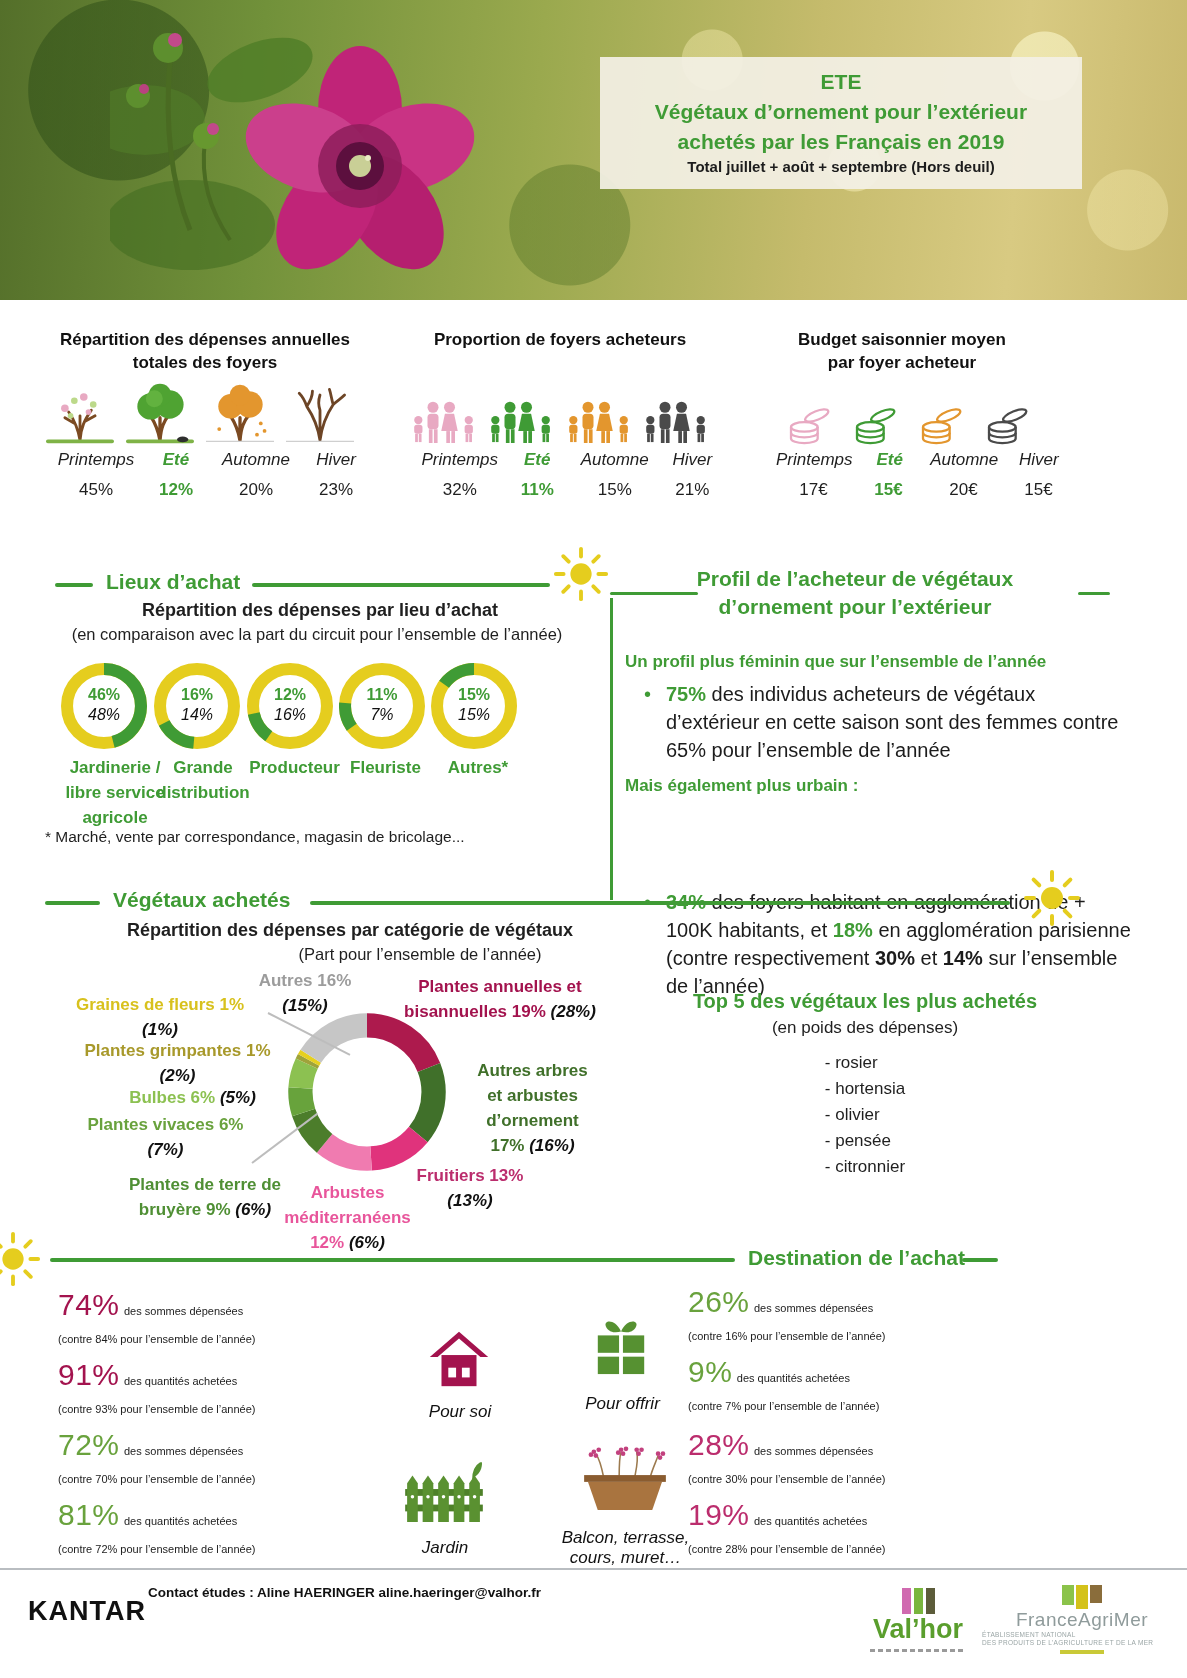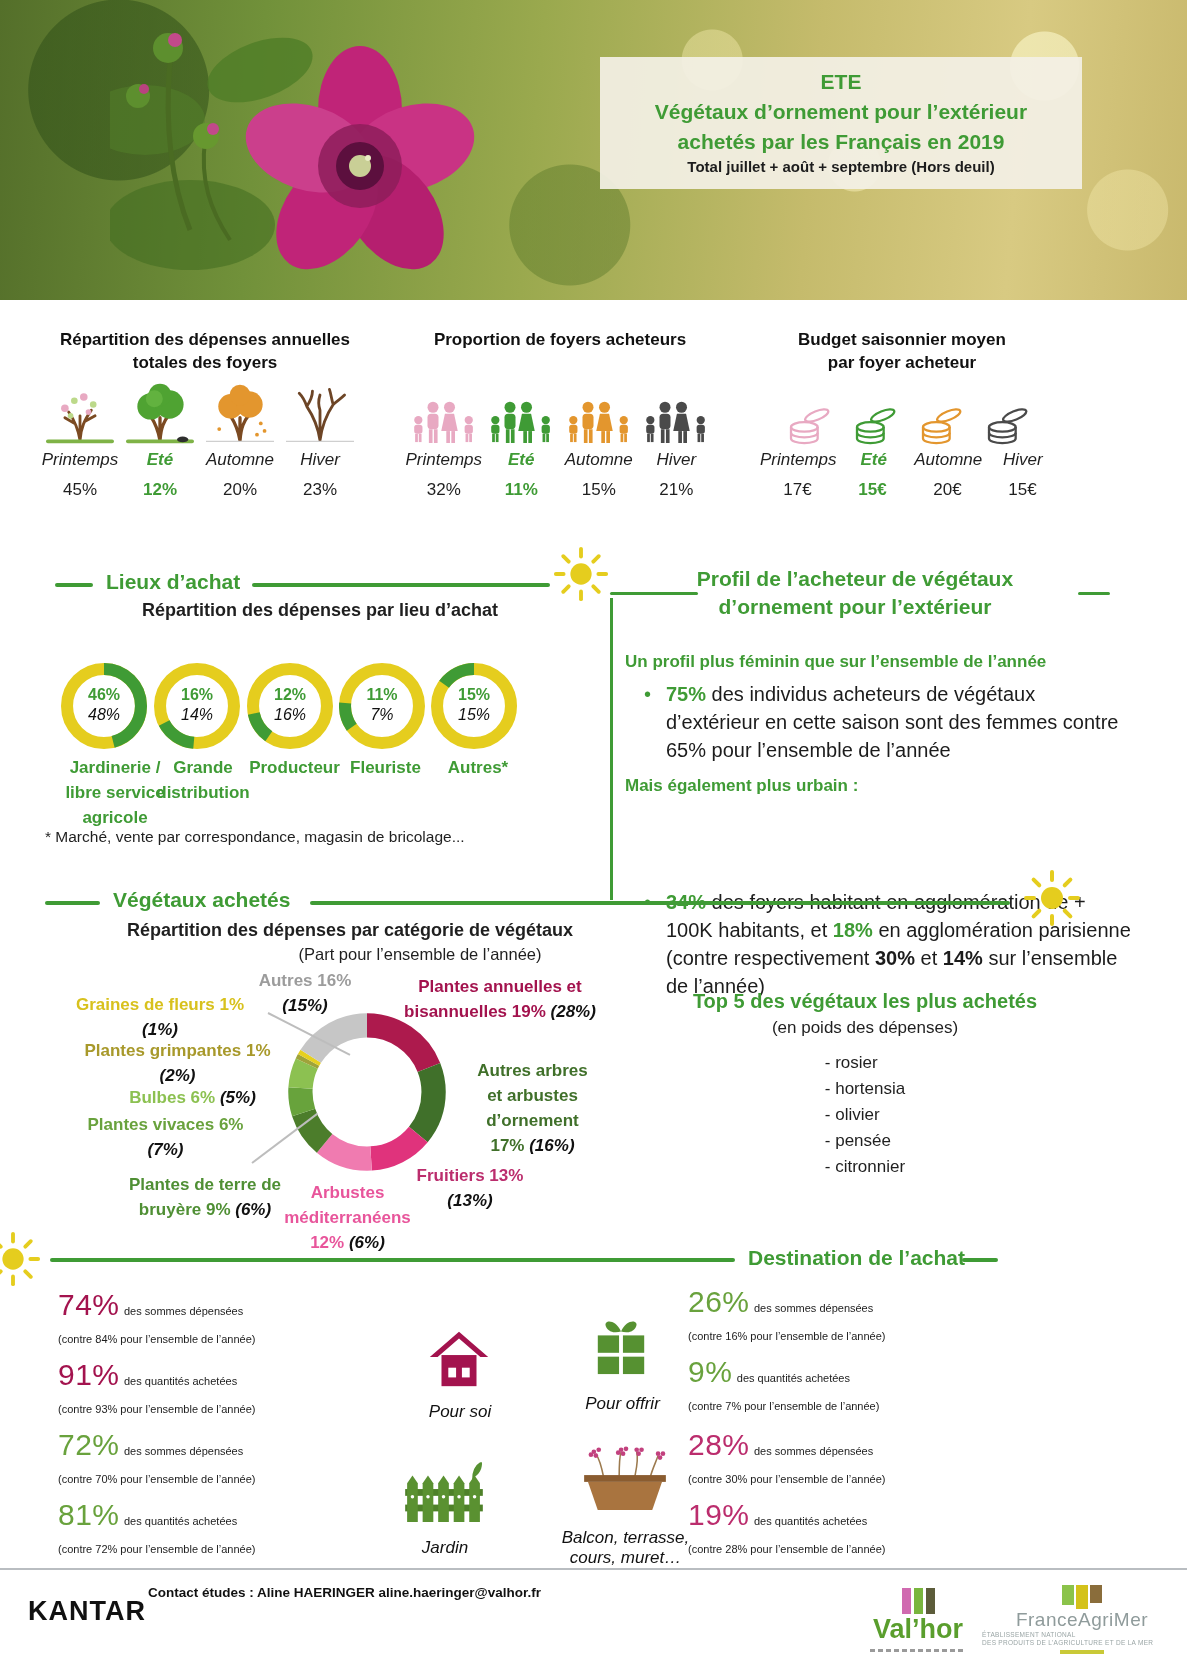--- a/index.html
+++ b/index.html
@@ -30,21 +30,21 @@
       radial-gradient(circle at 48% 75%, rgba(90,120,40,.45) 0 60px, rgba(90,120,40,0) 61px),
       radial-gradient(circle at 10% 30%, rgba(48,80,24,.55) 0 90px, rgba(48,80,24,0) 91px),
       linear-gradient(95deg,#546f2a 0%,#71913a 22%,#9aa94e 45%,#c5bb6c 68%,#d8ca82 85%,#c9b96d 100%);
   }
   .title-box{left:600px;top:57px;width:482px;background:rgba(243,240,229,.93);padding:10px 10px 12px;box-sizing:border-box;}
   .title-box .l1{font-size:21px;line-height:30px;}
   .title-box .sub{font-size:15px;line-height:20px;color:#1c1c1c;}
 
   
   .col-title{font-size:17px;line-height:23px;font-weight:bold;color:#111;}
-  .season-cells{display:flex;}
+  .season-cells{display:flex;margin-left:16px;}
   .season-cells>div{flex:1;text-align:center;font-size:17px;}
   .icon-row{display:flex;align-items:flex-end;}
   .icon-row>div{flex:1;display:flex;justify-content:center;}
   .season-label{font-style:italic;}
   .season-label.ete,.season-val.ete{color:#3f9b35;font-weight:bold;}
 
   
   .h-line{background:#3f9b35;height:4px;border-radius:2px;}
   .sec-h{font-size:21px;font-weight:bold;color:#3f9b35;}
 
@@ -320,20 +320,21 @@
   </div>
 
   <div class="abs h-line" style="left:55px;top:583px;width:38px"></div>
   <div class="abs sec-h" style="left:106px;top:570px">Lieux d’achat</div>
   <div class="abs h-line" style="left:252px;top:583px;width:298px"></div>
   <svg class="abs" style="left:552px;top:545px;width:58px;height:58px" viewBox="0 0 60 60">
       <use href="#sun"></use>
     </svg>
 
   <div class="abs c b" style="left:40px;top:600px;width:560px;font-size:18px">Répartition des dépenses par lieu d’achat</div>
+  <div class="abs c i" style="left:22px;top:625px;width:590px;font-size:16.5px">(en comparaison avec la part du circuit pour l’ensemble de l’année)</div>
 
   <div class="abs mini-donut" style="left:61px;top:663px">
       <svg viewBox="0 0 200 200">
         <circle cx="100" cy="100" r="86" fill="none" stroke="#e5cd1e" stroke-width="28" pathLength="100"></circle>
         <circle cx="100" cy="100" r="86" fill="none" stroke="#3f9b35" stroke-width="28" pathLength="100" stroke-dasharray="46 54" stroke-dashoffset="0" transform="rotate(-90 100 100)"></circle>
       </svg>
     <div class="abs mini-vals">
         <div class="s">46%</div>
         <div class="y">48%</div>
       </div>

